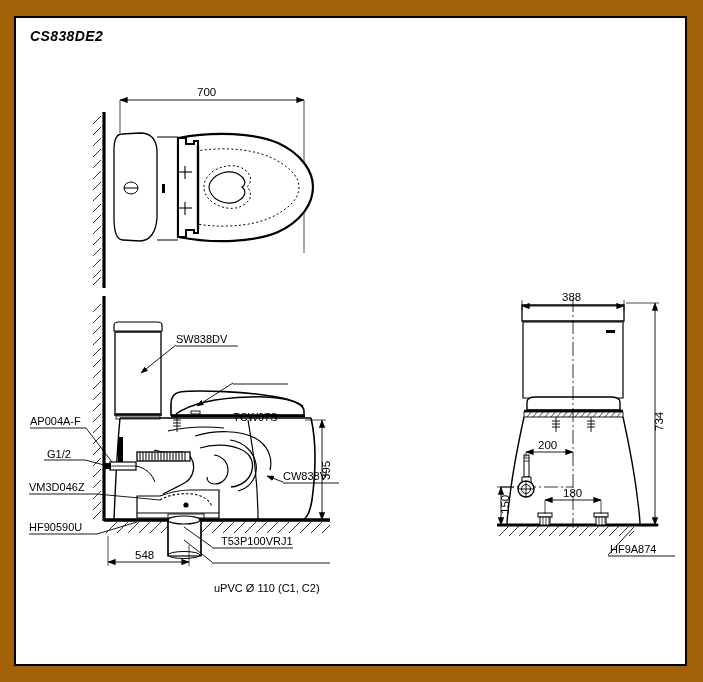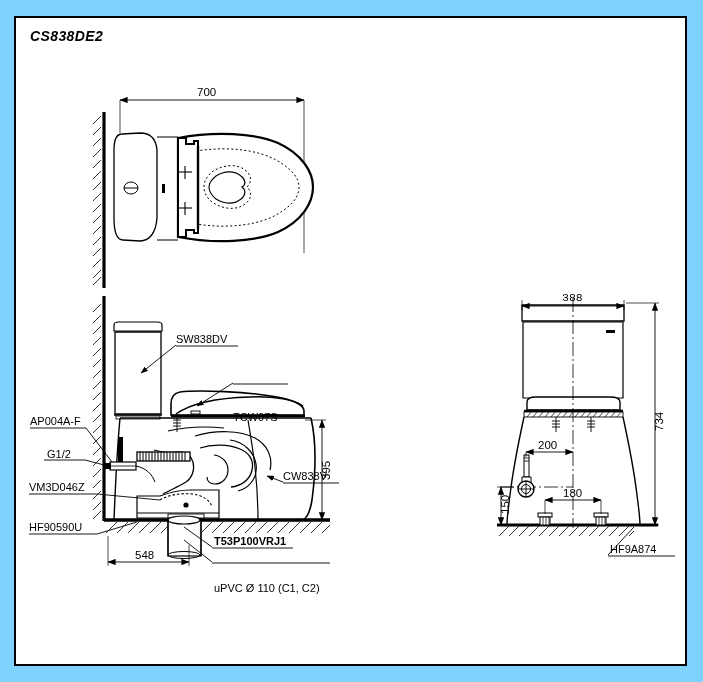--- a/index.html
+++ b/index.html
@@ -10,21 +10,21 @@
   body {
     width: 703px;
     height: 682px;
     font-family: "Liberation Sans", sans-serif;
     overflow: hidden;
   }
   #sheet {
     position: relative;
     width: 703px;
     height: 682px;
-    background: #7dd3fc;
+    background: #a16207;
   }
   #frame {
     position: absolute;
     left: 14px;
     top: 16px;
     width: 673px;
     height: 650px;
     border: 2px solid #000000;
     box-sizing: border-box;
     background: #ffffff;
@@ -423,27 +423,27 @@
 
   <div class="dim" style="left:197px; top:86px;">700</div>
 
   <div class="lbl" style="left:176px; top:333px;">SW838DV</div>
   <div class="lbl" style="left:233px; top:371px;margin-top:40px;">TCW07S</div>
   <div class="lbl" style="left:283px; top:470px;">CW838V</div>
   <div class="lbl" style="left:30px; top:415px;">AP004A-F</div>
   <div class="lbl" style="left:47px; top:448px;">G1/2</div>
   <div class="lbl" style="left:29px; top:481px;">VM3D046Z</div>
   <div class="lbl" style="left:29px; top:521px;">HF90590U</div>
-  <div class="lbl" style="left:214px; top:535px;font-weight:bold;">T53P100VRJ1</div>
+  <div class="lbl" style="left:221px; top:535px;">T53P100VRJ1</div>
   <div class="lbl" style="left:214px; top:582px;">uPVC Ø 110 (C1, C2)</div>
 
   <div class="dim-v" style="left:320px; top:480px;">395</div>
   <div class="dim" style="left:135px; top:549px;">548</div>
 
-  <div class="dim" style="left:562px; top:291px;font-family:Liberation Mono, monospace;">388</div>
+  <div class="dim" style="left:562px; top:291px;">388</div>
   <div class="dim-v" style="left:653px; top:431px;">734</div>
   <div class="dim" style="left:538px; top:439px;">200</div>
   <div class="dim" style="left:563px; top:487px;">180</div>
   <div class="dim-v" style="left:499px; top:514px;">150</div>
 
   <div class="lbl" style="left:610px; top:543px;">HF9A874</div>
 
 </div>
 
 </body></html>

